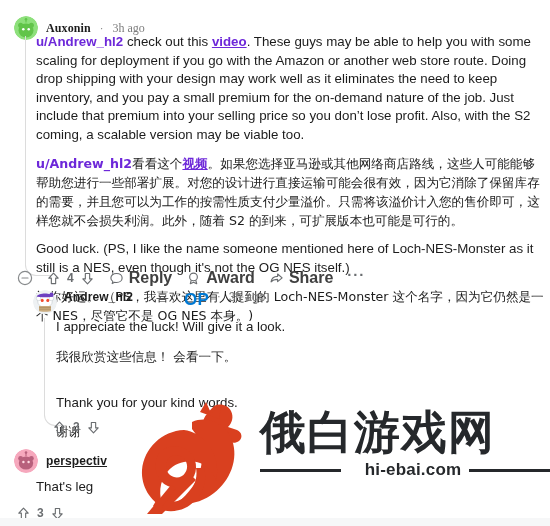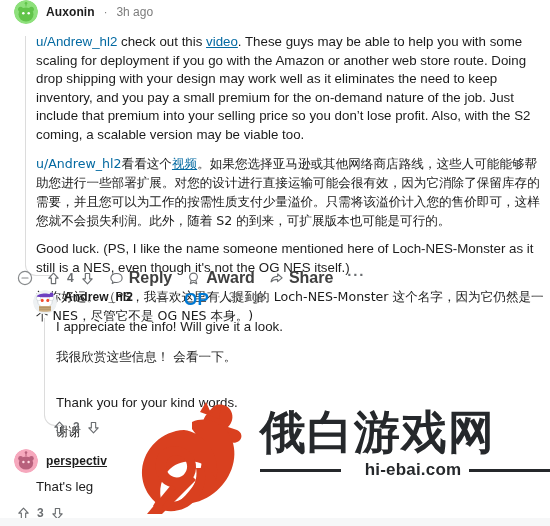--- a/index.html
+++ b/index.html
@@ -28,25 +28,26 @@
   
   .comment1 {
     position: absolute;
     left: 0;
     top: 0;
     width: 550px;
   }
   .c1-header {
     position: absolute;
     left: 14px;
-    top: 0;
+    top: 16px;
     display: flex;
     align-items: center;
     gap: 8px;
     height: 24px;
+    font-family: Liberation Serif, serif;
   }
   .avatar {
     width: 24px;
     height: 24px;
     border-radius: 50%;
     flex: 0 0 24px;
     position: relative;
     overflow: hidden;
   }
   .avatar svg { display: block; width: 24px; height: 24px; }
@@ -100,22 +101,23 @@
     color: #1c1c1c;
   }
   p.para.zh {
     font-family: "DejaVu Sans", "Liberation Sans", sans-serif;
     font-size: 12.6px;
     line-height: 19px;
   }
   p.para.last { margin-bottom: 0; }
 
   a.link {
-    color: #0369a1;
+    color: #6d28d9;
     text-decoration: none;
+    font-weight: bold;
   }
   a.link.ul { text-decoration: underline; }
 
   
   .actionbar {
     position: absolute;
     left: 16px;
     top: 266px;
     display: flex;
     align-items: center;
@@ -393,21 +395,21 @@
       </span>
       <span class="username">Andrew_hl2</span>
       <span class="op-badge">OP</span>
       <span class="dot-sep">·</span>
       <span class="timestamp">3h ago</span>
     </div>
 
     <div class="threadline2"></div>
 
     <div class="c2-body">
-      <p class="para">I appreciate the info! Will give it a look.</p>
+      <p class="para">I appreciate the luck! Will give it a look.</p>
       <p class="para zh">我很欣赏这些信息！ 会看一下。</p>
       <p class="para" style="margin-top:28px">Thank you for your kind words.</p>
       <p class="para zh last">谢谢</p>
     </div>
 
     <div class="actionbar2">
       <span class="votes">
         <span>
           <svg class="icon-sm" width="15" height="15" viewBox="0 0 16 16" xmlns="http://www.w3.org/2000/svg">
             <path d="M8 2.2 L13 7.6 H10.3 V13.4 H5.7 V7.6 H3 Z" fill="none" stroke="#6a6d70" stroke-width="1.2" stroke-linejoin="round"></path>

